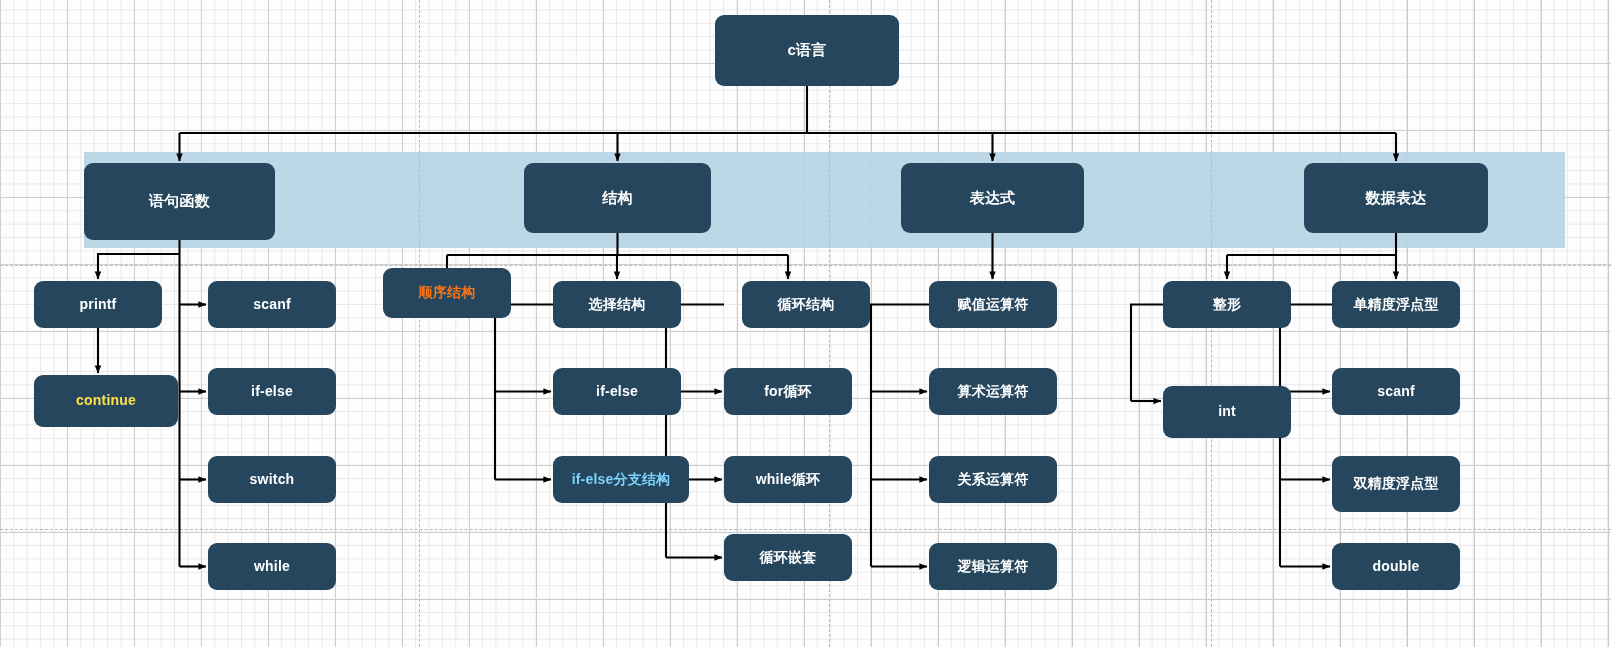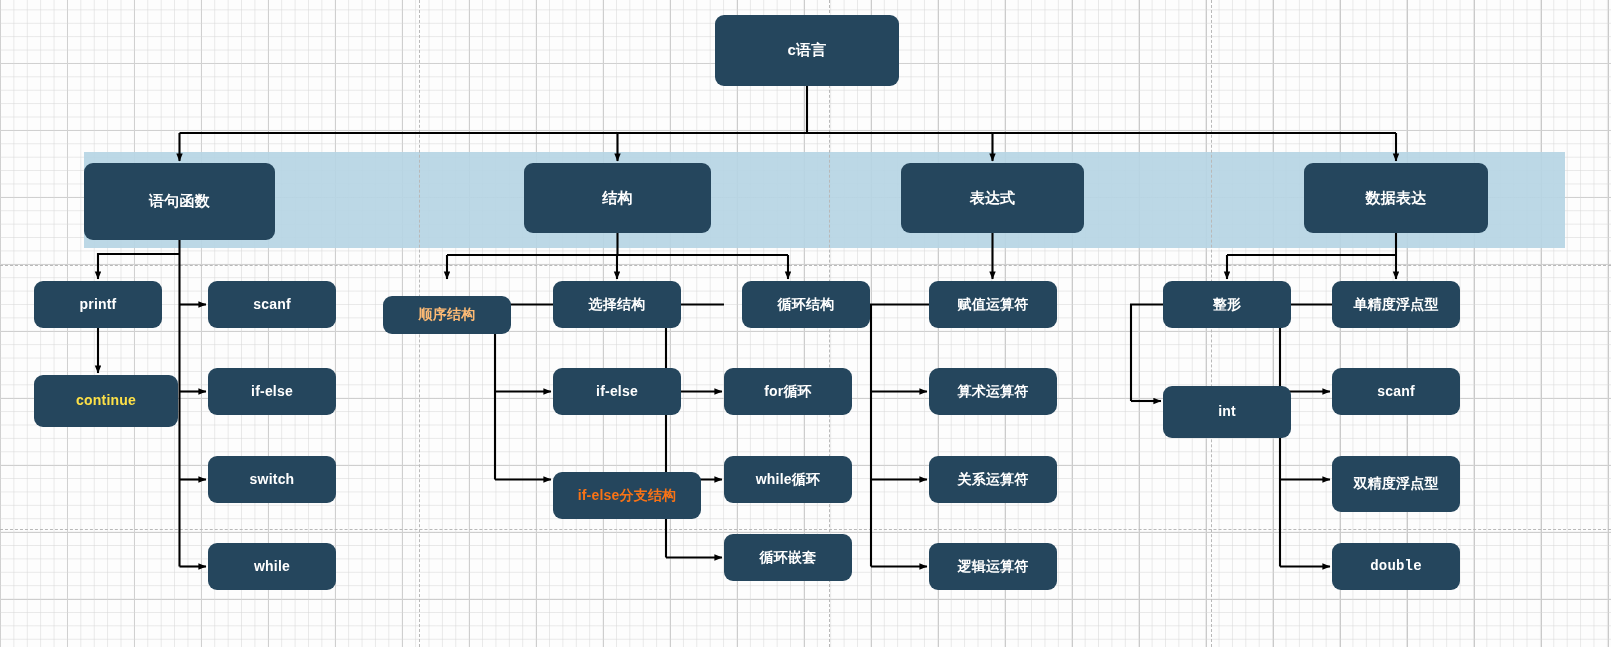--- a/index.html
+++ b/index.html
@@ -157,30 +157,30 @@
       </div>
       <div class="node lvl3" style="left: 208px; top: 368px; width: 128px; height: 47px; background: rgb(37, 70, 93); color: rgb(255, 255, 255);">
         <span class="cap">if-else</span>
       </div>
       <div class="node lvl3" style="left: 208px; top: 456px; width: 128px; height: 47px; background: rgb(37, 70, 93); color: rgb(255, 255, 255);">
         <span class="cap">switch</span>
       </div>
       <div class="node lvl3" style="left: 208px; top: 543px; width: 128px; height: 47px; background: rgb(37, 70, 93); color: rgb(255, 255, 255);">
         <span class="cap">while</span>
       </div>
-      <div class="node lvl3" style="left: 383px; top: 296px; width: 128px; height: 38px; background: rgb(37, 70, 93); color: #fdba74;">
+      <div class="node lvl3" style="left: 383px; top: 268px; width: 128px; height: 50px; background: rgb(37, 70, 93); color: #f97316;">
         <span class="cap">顺序结构</span>
       </div>
       <div class="node lvl3" style="left: 553px; top: 281px; width: 128px; height: 47px; background: rgb(37, 70, 93); color: rgb(255, 255, 255);">
         <span class="cap">选择结构</span>
       </div>
       <div class="node lvl4" style="left: 553px; top: 368px; width: 128px; height: 47px; background: rgb(37, 70, 93); color: rgb(255, 255, 255);">
         <span class="cap">if-else</span>
       </div>
-      <div class="node lvl4" style="left: 553px; top: 456px; width: 148px; height: 47px; background: rgb(37, 70, 93); color: #f97316; margin-top: 16px;">
+      <div class="node lvl4" style="left: 553px; top: 456px; width: 136px; height: 47px; background: rgb(37, 70, 93); color: #7dd3fc;">
         <span class="cap">if-else分支结构</span>
       </div>
       <div class="node lvl3" style="left: 724px; top: 281px; width: 128px; height: 47px; background: rgb(37, 70, 93); color: rgb(255, 255, 255); margin-left: 18px;">
         <span class="cap">循环结构</span>
       </div>
       <div class="node lvl4" style="left: 724px; top: 368px; width: 128px; height: 47px; background: rgb(37, 70, 93); color: rgb(255, 255, 255);">
         <span class="cap">for循环</span>
       </div>
       <div class="node lvl4" style="left: 724px; top: 456px; width: 128px; height: 47px; background: rgb(37, 70, 93); color: rgb(255, 255, 255);">
         <span class="cap">while循环</span>
@@ -208,18 +208,18 @@
       </div>
       <div class="node lvl3" style="left: 1332px; top: 281px; width: 128px; height: 47px; background: rgb(37, 70, 93); color: rgb(255, 255, 255);">
         <span class="cap">单精度浮点型</span>
       </div>
       <div class="node lvl4" style="left: 1332px; top: 368px; width: 128px; height: 47px; background: rgb(37, 70, 93); color: rgb(255, 255, 255);">
         <span class="cap">scanf</span>
       </div>
       <div class="node lvl4" style="left: 1332px; top: 456px; width: 128px; height: 56px; background: rgb(37, 70, 93); color: rgb(255, 255, 255);">
         <span class="cap">双精度浮点型</span>
       </div>
-      <div class="node lvl4" style="left: 1332px; top: 543px; width: 128px; height: 47px; background: rgb(37, 70, 93); color: rgb(255, 255, 255); font-family: Liberation Mono, monospace;">
+      <div class="node lvl4" style="left: 1332px; top: 543px; width: 128px; height: 47px; background: rgb(37, 70, 93); color: rgb(255, 255, 255);">
         <span class="cap">double</span>
       </div>
     </div>
 
 </div>
 
 </body></html>

